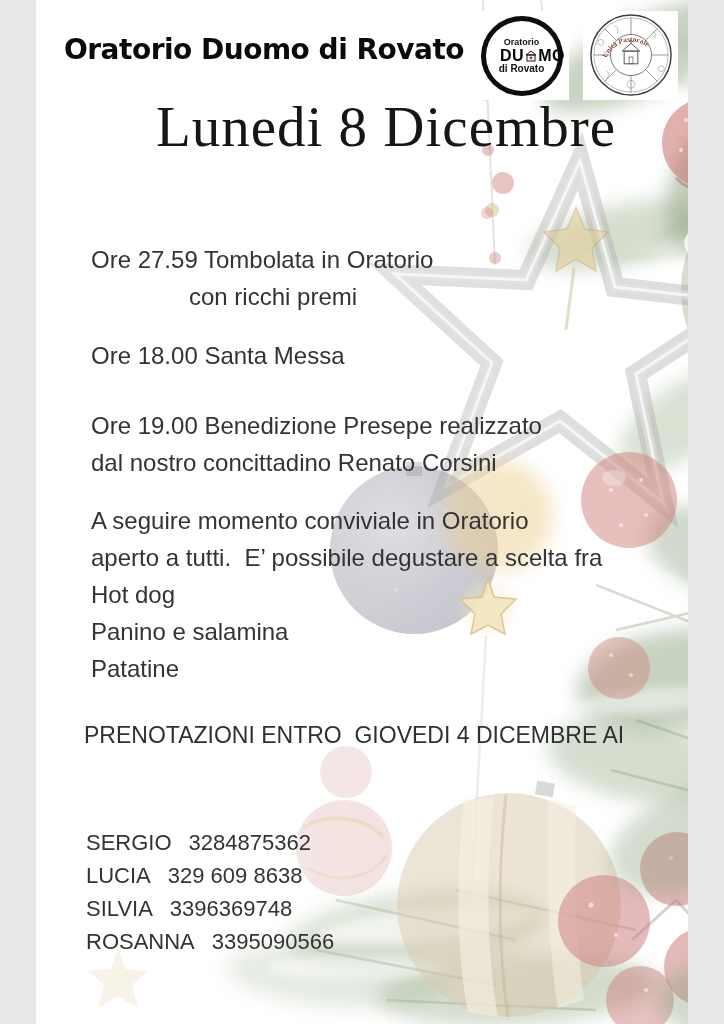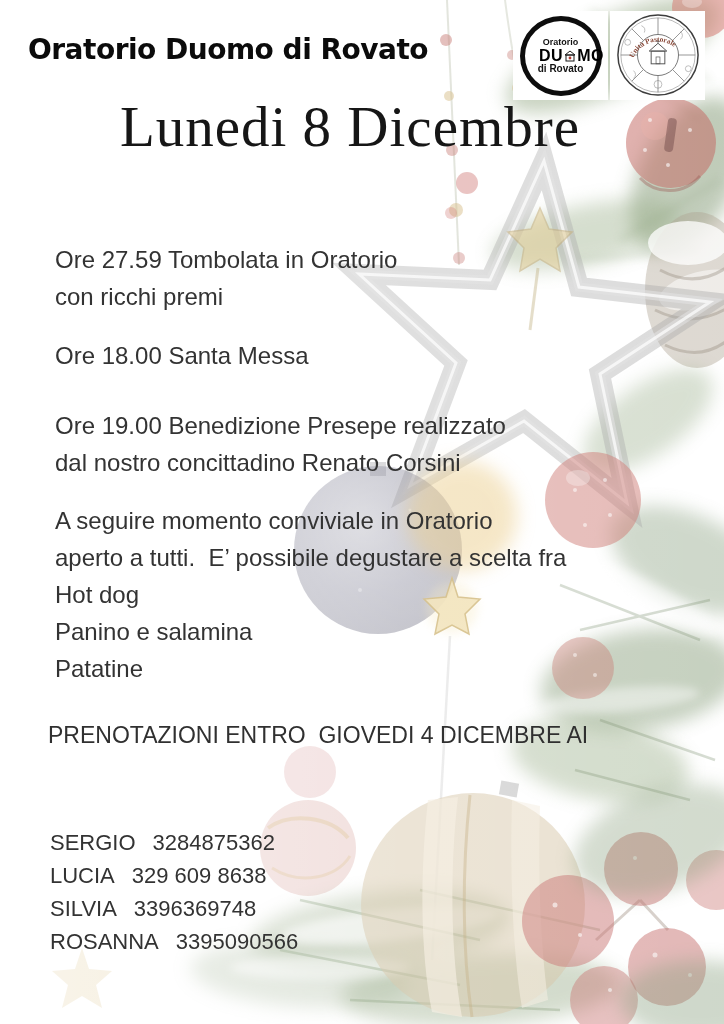--- a/index.html
+++ b/index.html
@@ -1,39 +1,39 @@
 <!DOCTYPE html>
 <html><head>
 <meta charset="utf-8">
 <style>
   html,body{margin:0;padding:0;background:#e8e8e8;}
-  .page{position:relative;width:724px;height:1024px;background:#ffffff;overflow:hidden;
+  .page{position:relative;width:652px;height:1024px;background:#ffffff;overflow:hidden;
         margin:0 auto;font-family:"Liberation Sans",sans-serif;}
   .bg{position:absolute;left:0;top:0;width:724px;height:1024px;}
 
   
   .content{position:absolute;inset:0;}
   .org-name{position:absolute;left:28px;top:33px;font-family:"DejaVu Sans",sans-serif;
             font-weight:700;font-size:28px;letter-spacing:-0.5px;color:#0b0b0b;white-space:pre;}
-  .logos{position:absolute;top:11px;right:19px;display:flex;gap:2px;}
+  .logos{position:absolute;top:11px;right:10px;display:flex;gap:14px;}
   .logo-box{width:95px;height:89px;background:#ffffff;display:flex;align-items:center;justify-content:center;}
   .duomo-ring{width:82px;height:80px;border:5px solid #0d0d0d;border-radius:50%;box-sizing:border-box;
               display:flex;flex-direction:column;align-items:center;justify-content:center;background:#fff;}
   .duomo-top{font-size:9px;font-weight:700;color:#111;line-height:10px;}
   .duomo-mid{display:flex;align-items:center;font-size:16px;font-weight:800;color:#000;line-height:17px;letter-spacing:.5px;margin-left:22px;}
   .duomo-bot{font-size:10px;font-weight:700;color:#111;line-height:10px;}
 
   .main-title{position:absolute;top:94px;left:0;width:676px;text-align:center;
               font-family:"Liberation Serif",serif;font-weight:400;font-size:57px;
               letter-spacing:1px;color:#161616;white-space:pre;padding-left:12px;}
 
   .body-block{position:absolute;color:#333333;font-size:24px;line-height:37px;}
   .line{white-space:pre;}
   .gap-s{height:22px;} .gap-m{height:33px;} .gap-b{height:21px;}
-  .indent{}
+  .indent{margin-left:98px;}
 
   .booking{position:absolute;left:48px;top:716px;font-size:23px;line-height:38px;color:#303030;}
   .contacts{position:absolute;left:50px;top:826px;font-size:22px;line-height:33px;color:#333333;}
   .contact-row{display:flex;gap:17px;white-space:pre;}
 </style>
 </head>
 <body>
 
 <div class="page">
 

